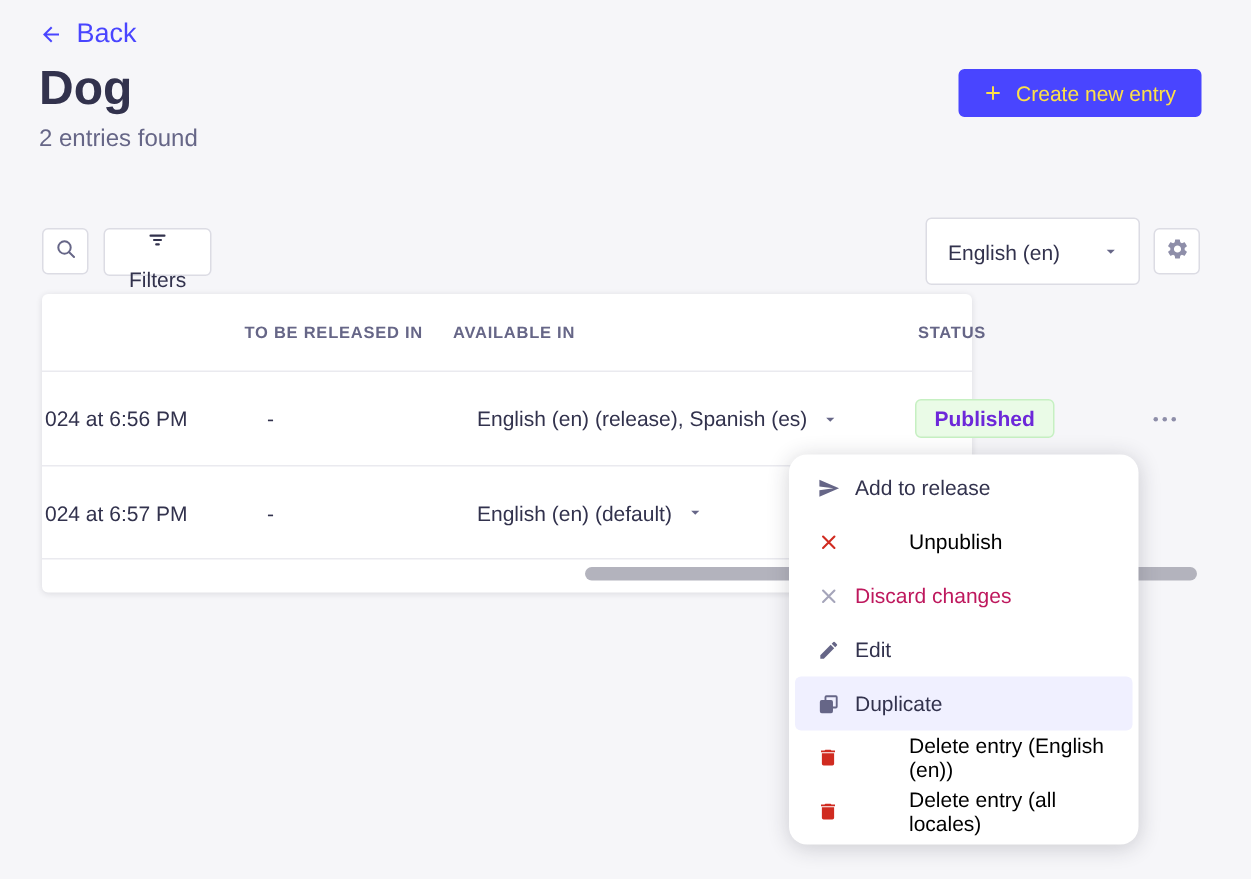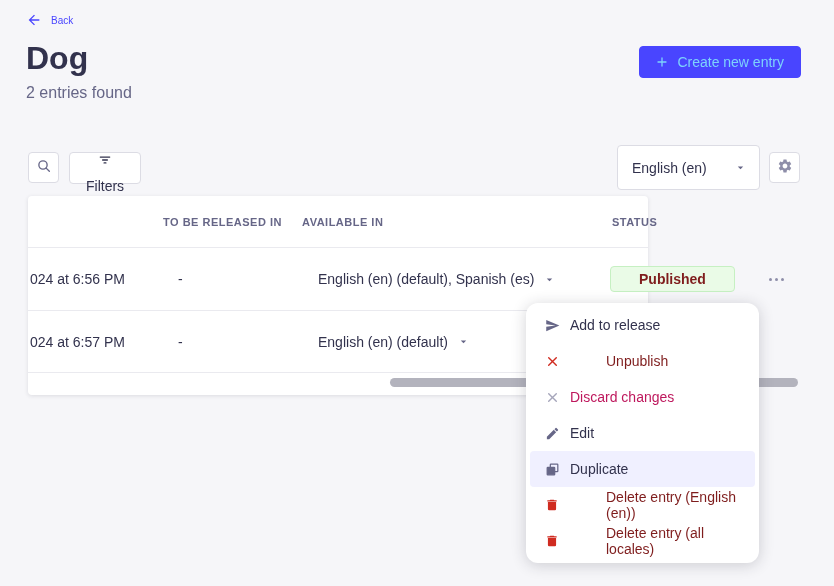--- a/index.html
+++ b/index.html
@@ -8,30 +8,30 @@
     background:#f6f6f9;
     font-family:"Liberation Sans", sans-serif;
     -webkit-font-smoothing:antialiased;
   }
   .page { position:relative; width:834px; height:586px; background:#f6f6f9; overflow:hidden; }
 
   
   .back-link {
     position:absolute; left:26px; top:12px;
     display:flex; align-items:center; gap:9px;
-    color:#4945ff; font-size:10px; font-weight:500; text-decoration:none; cursor:pointer;
+    color:#4945ff; font-size:18px; font-weight:500; text-decoration:none; cursor:pointer;
   }
   .back-link svg { display:block; }
   .page-title { position:absolute; left:26px; top:38px; margin:0; font-size:32px; line-height:40px; font-weight:700; color:#32324d; }
   .subtitle { position:absolute; left:26px; top:84px; font-size:16px; color:#666687; }
   .create-btn {
     position:absolute; right:33px; top:46px;
     display:flex; align-items:center; gap:9px;
     background:#4945ff; border:1px solid #4945ff; border-radius:4px;
-    color:#7dd3fc; font-size:14px; font-weight:500; font-family:inherit;
+    color:#fde047; font-size:14px; font-weight:500; font-family:inherit;
     padding:7px 16px; cursor:pointer;
   }
   .create-btn svg { display:block; }
 
   
   .toolbar { position:absolute; left:28px; top:145px; width:772px; display:flex; justify-content:space-between; align-items:center; }
   .tb-left { display:flex; align-items:center; gap:10px; }
   .tb-right { display:flex; align-items:center; gap:9px; }
   .icon-btn {
     width:31px; height:31px; padding:0;
@@ -61,42 +61,42 @@
   .t-head { height:52px; border-bottom:1px solid #eaeaef; }
   .t-head .cell { font-size:11px; font-weight:700; letter-spacing:0.5px; color:#666687; white-space:nowrap; }
   .t-body-row { height:63px; border-bottom:1px solid #eaeaef; font-size:14px; color:#32324d; }
   .t-body-row.second { height:62px; }
   .cell.date { padding-left:2px; overflow:hidden; white-space:nowrap; }
   .cell.released { padding-left:15px; }
   .cell.available { padding-left:16px; display:flex; align-items:center; gap:9px; white-space:nowrap; }
   .caret { flex:0 0 auto; color:#666687; display:flex; cursor:pointer; }
   .badge {
     display:inline-block; margin-left:-2px;
-    background:#eafbe7; border:1px solid #c6f0c2; color:#7f1d1d;
-    border-radius:4px; padding:4px 28px; font-size:14px; font-weight:700;
+    background:#eafbe7; border:1px solid #c6f0c2; color:#6d28d9;
+    border-radius:4px; padding:4px 12px; font-size:14px; font-weight:700;
   }
   .dots-btn { margin-left:26px; background:none; border:none; display:flex; gap:3px; padding:6px 4px; cursor:pointer; }
   .dots-btn i { width:3px; height:3px; border-radius:50%; background:#8e8ea9; }
   .scroll-strip { position:absolute; left:0; right:0; bottom:0; height:21px; }
   .scroll-thumb { position:absolute; left:362px; top:4px; width:408px; height:9px; border-radius:5px; background:#b3b3bd; cursor:pointer; }
 
   
   .context-menu {
     position:absolute; left:526px; top:303px; width:233px;
     background:#fff; border-radius:12px; padding:4px;
     box-shadow:0 2px 15px rgba(33,33,52,0.2);
   }
   .menu-item {
     display:flex; align-items:center; gap:10px;
     height:36px; padding:0 14px; border-radius:4px;
     font-size:14px; color:#32324d; cursor:pointer;
   }
   .menu-item .mi-icon { flex:0 0 16px; width:16px; height:16px; color:#666687; display:flex; align-items:center; justify-content:center; }
   .menu-item.highlighted { background:#f0f0ff; }
-  .menu-item.danger { color:#7f1d1d;gap:46px; }
+  .menu-item.danger { color:#000000;gap:46px; }
   .menu-item.danger .mi-icon { color:#d02b20; }
   .menu-item.disabled { color:#be185d; cursor:default; }
   .menu-item.disabled .mi-icon { color:#a5a5ba; }
 </style>
 </head>
 <body>
 
 <div class="page">
 
   <a class="back-link">
@@ -163,21 +163,21 @@
       <div class="cell">TO BE RELEASED IN</div>
       <div class="cell">AVAILABLE IN</div>
       <div class="cell">STATUS</div>
       <div class="cell"></div>
     </div>
 
     <div class="t-row t-body-row">
       <div class="cell date">024 at 6:56 PM</div>
       <div class="cell released">-</div>
       <div class="cell available">
-        <span>English (en) (default), Spanish (es)</span>
+        <span>English (en) (release), Spanish (es)</span>
         <span class="caret">
           <svg width="13" height="13" viewBox="0 0 24 24" fill="currentColor">
               <path d="M7 10l5 5 5-5z"></path>
             </svg>
         </span>
       </div>
       <div class="cell">
         <span class="badge">Published</span>
       </div>
       <div class="cell">

